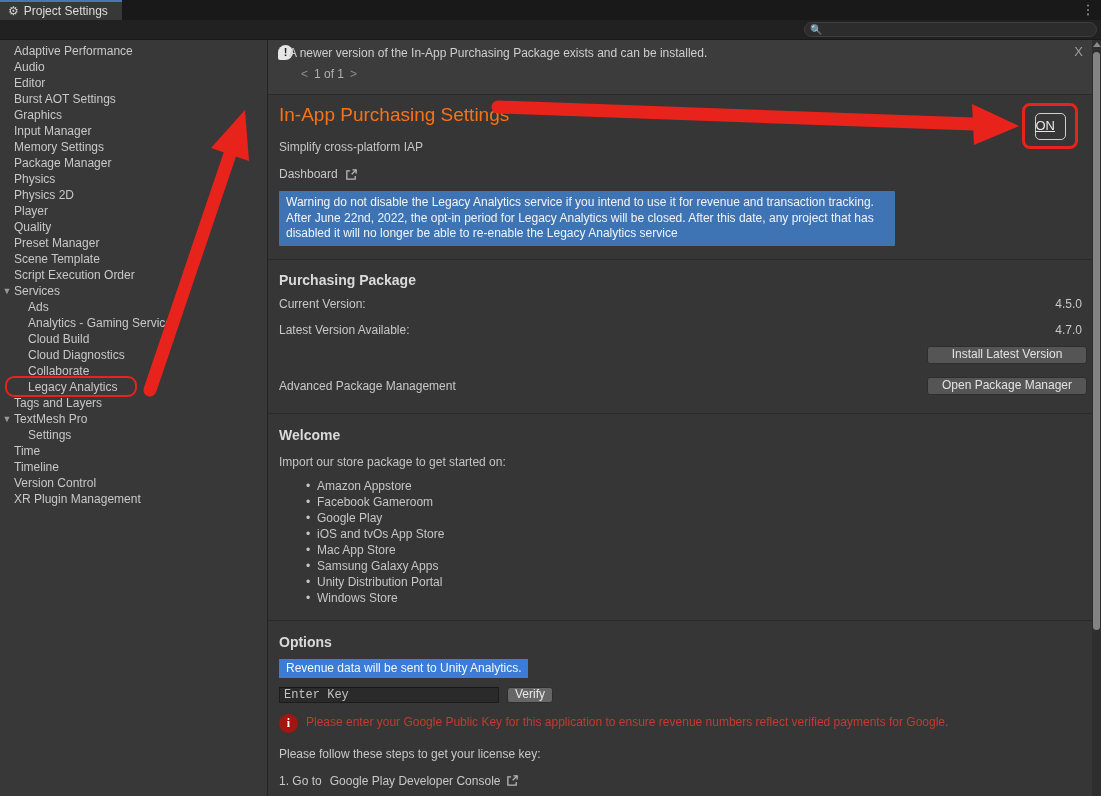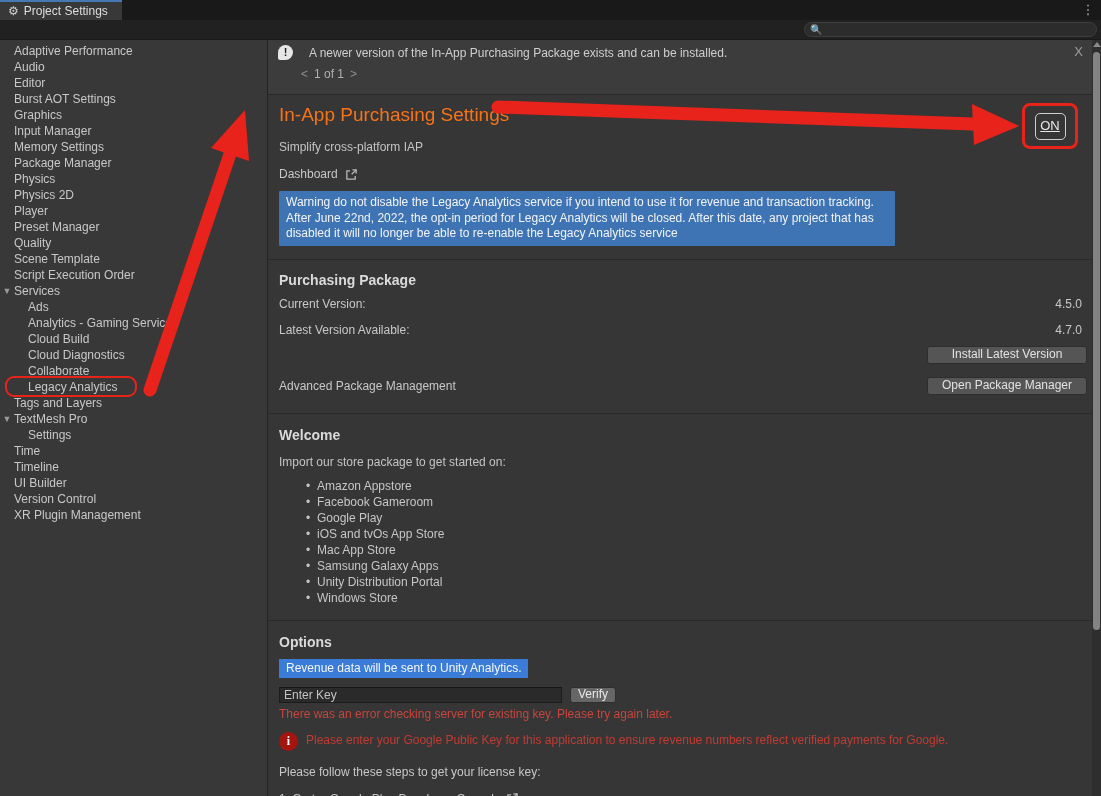--- a/index.html
+++ b/index.html
@@ -23,21 +23,21 @@
   .sidebar { position:absolute; left:0; top:40px; width:267px; bottom:0; background:#383838; padding-top:3px; }
   .srow { height:16px; line-height:16px; display:flex; align-items:center; color:#c8c8c8; white-space:nowrap; cursor:default; }
   .srow.sel { background:#4d4d4d; color:#e2e2e2; }
   .srow .fold { width:14px; text-align:center; color:#999; font-size:9px; flex:0 0 14px; }
   .srow .sp0 { flex:0 0 14px; } .srow .sp1 { flex:0 0 28px; }
 
   
   .pane { position:absolute; left:267px; top:40px; right:0; bottom:0; background:#363636; border-left:1px solid #242424; }
   .banner { position:absolute; left:0; top:0; right:0; height:55px; background:#3c3c3c; border-bottom:1px solid #2a2a2a; }
   .banner .bicon { position:absolute; left:10px; top:5px; width:15px; height:15px; background:#e6e6e6; border-radius:50% 50% 50% 2px; color:#222; font-weight:bold; font-size:11px; text-align:center; line-height:15px; }
-  .banner .bmsg { position:absolute; left:41px; top:6px; color:#cfcfcf; }
+  .banner .bmsg { position:absolute; left:21px; top:6px; color:#cfcfcf; }
   .banner .pager { position:absolute; left:33px; top:27px; color:#b0b0b0; display:flex; gap:6px; }
   .banner .pager .pa { color:#8e8e8e; }
   .banner .bclose { position:absolute; right:18px; top:4px; color:#9d9d9d; font-size:13px; cursor:default; }
 
   .content { position:absolute; left:0; top:55px; right:9px; bottom:0; padding:0 0 0 11px; }
   h1.title { font-size:19px; font-weight:400; color:#f97316; padding-top:9px; }
   .subtitle { margin-top:14px; color:#c4c4c4; }
   .linkrow { margin-top:13px; display:flex; align-items:center; gap:7px; color:#c8c8c8; }
   .extlink { width:13px; height:13px; display:inline-block; }
   .warnbox { margin-top:10px; width:616px; background:#3e74b4; color:#f2f4f8; padding:4px 7px; line-height:15.5px; border-radius:1px; }
@@ -50,33 +50,33 @@
   .btnrow2 { display:flex; justify-content:space-between; align-items:center; padding-right:5px; margin-top:13px; }
   .ubtn { background:#555555; border:1px solid #2e2e2e; border-radius:3px; color:#e2e2e2; font-size:12px; font-family:inherit; width:160px; height:18px; line-height:15px; text-align:center; cursor:default; }
   .w-head { padding-top:13px; }
   .intro { margin-top:12px; color:#c4c4c4; }
   ul.stores { margin-top:9px; list-style:none; }
   ul.stores li { padding-left:38px; position:relative; height:16px; line-height:16px; color:#c6c6c6; }
   ul.stores li::before { content:"•"; position:absolute; left:27px; color:#c6c6c6; }
   .o-head { padding-top:13px; }
   .revpill { display:inline-block; margin-top:9px; background:#3b7cd9; color:#f4f7fb; padding:2px 7px 3px; }
   .keyrow { margin-top:9px; display:flex; gap:8px; align-items:center; }
-  .keyinput { width:283px; height:16px; background:#2a2a2a; border:1px solid #1c1c1c; border-top-color:#161616; color:#cccccc; font-size:12px; font-family:Liberation Sans, sans-serif; padding:0 4px; outline:none; }
+  .keyinput { width:220px; height:16px; background:#2a2a2a; border:1px solid #1c1c1c; border-top-color:#161616; color:#cccccc; font-size:12px; font-family:Liberation Mono, monospace; padding:0 4px; outline:none; }
   .keyinput::placeholder { color:#c2c2c2; opacity:1; }
   .vbtn { width:46px; height:16px; background:#666666; border:1px solid #2e2e2e; border-radius:3px; color:#e8e8e8; font-size:12px; font-family:inherit; line-height:13px; cursor:default; }
   .errtext { margin-top:4px; color:#c7453e; }
   .redinfo { margin-top:11px; display:flex; gap:8px; align-items:flex-start; }
   .redinfo .iic { flex:0 0 19px; width:19px; height:19px; border-radius:50%; background:#a3150e; color:#fff; font-weight:bold; font-size:12px; text-align:center; line-height:19px; font-family:"Liberation Serif", serif; }
   .redinfo .rtext { color:#c23b32; padding-top:1px; }
   .steps { margin-top:14px; color:#c8c8c8; }
   .step1 { margin-top:13px; display:flex; align-items:center; gap:6px; color:#c8c8c8; }
 
   
   .on-annot { position:absolute; left:754px; top:63px; width:56px; height:46px; border:3px solid #e8231b; border-radius:8px; display:flex; align-items:center; justify-content:center; }
-  .on-btn { width:31px; height:27px; border:1.5px solid #cfcfcf; border-radius:5px; background:transparent; color:#e8e8e8; font-size:13px; font-family:inherit; line-height:24px; text-align:center; cursor:default;text-decoration:underline; }
+  .on-btn { width:31px; height:27px; border:1.5px solid #cfcfcf; border-radius:5px; background:transparent; color:#e8e8e8; font-size:13px; font-family:inherit; line-height:24px; text-align:left; cursor:default;text-decoration:underline; }
   .side-annot { position:absolute; left:5px; top:376px; width:132px; height:21px; border:2.5px solid #e8231b; border-radius:9px; z-index:30; }
 
   
   .scroll { position:absolute; right:0; top:0; width:9px; bottom:0; background:#2e2e2e; }
   .scroll .uparrow { position:absolute; top:2px; left:1px; width:0; height:0; border-left:4px solid transparent; border-right:4px solid transparent; border-bottom:5px solid #8a8a8a; }
   .scroll .thumb { position:absolute; top:12px; left:1px; width:7px; height:578px; background:#838383; border-radius:4px; }
 
   .overlay { position:absolute; left:0; top:0; width:1101px; height:796px; pointer-events:none; z-index:40; }
 </style>
 </head>
@@ -140,25 +140,25 @@
         <div class="srow">
           <span class="sp0"></span>
           <span>Physics 2D</span>
         </div>
         <div class="srow">
           <span class="sp0"></span>
           <span>Player</span>
         </div>
         <div class="srow">
           <span class="sp0"></span>
+          <span>Quality</span>
+        </div>
+        <div class="srow">
+          <span class="sp0"></span>
           <span>Preset Manager</span>
-        </div>
-        <div class="srow">
-          <span class="sp0"></span>
-          <span>Quality</span>
         </div>
         <div class="srow">
           <span class="sp0"></span>
           <span>Scene Template</span>
         </div>
         <div class="srow">
           <span class="sp0"></span>
           <span>Script Execution Order</span>
         </div>
         <div class="srow">
@@ -201,24 +201,20 @@
           <span class="sp1"></span>
           <span>Settings</span>
         </div>
         <div class="srow">
           <span class="sp0"></span>
           <span>Time</span>
         </div>
         <div class="srow">
           <span class="sp0"></span>
           <span>Timeline</span>
-        </div>
-        <div class="srow">
-          <span class="sp0"></span>
-          <span>UI Builder</span>
         </div>
         <div class="srow">
           <span class="sp0"></span>
           <span>Version Control</span>
         </div>
         <div class="srow">
           <span class="sp0"></span>
           <span>XR Plugin Management</span>
         </div>
       </div>
@@ -290,21 +286,20 @@
       <div class="sep sep3"></div>
 
       <h2 class="sec o-head">Options</h2>
       <div>
         <span class="revpill">Revenue data will be sent to Unity Analytics.</span>
       </div>
       <div class="keyrow">
         <input class="keyinput" type="text" placeholder="Enter Key" style="">
         <button class="vbtn">Verify</button>
       </div>
-      <div class="errtext">There was an error checking server for existing key. Please try again later.</div>
 
       <div class="redinfo">
         <div class="iic">i</div>
         <div class="rtext">Please enter your Google Public Key for this application to ensure revenue numbers reflect verified payments for Google.</div>
       </div>
 
       <div class="steps">Please follow these steps to get your license key:</div>
       <div class="step1">
         <span>1. Go to</span>
         <span style="margin-left:2px;">Google Play Developer Console</span>

